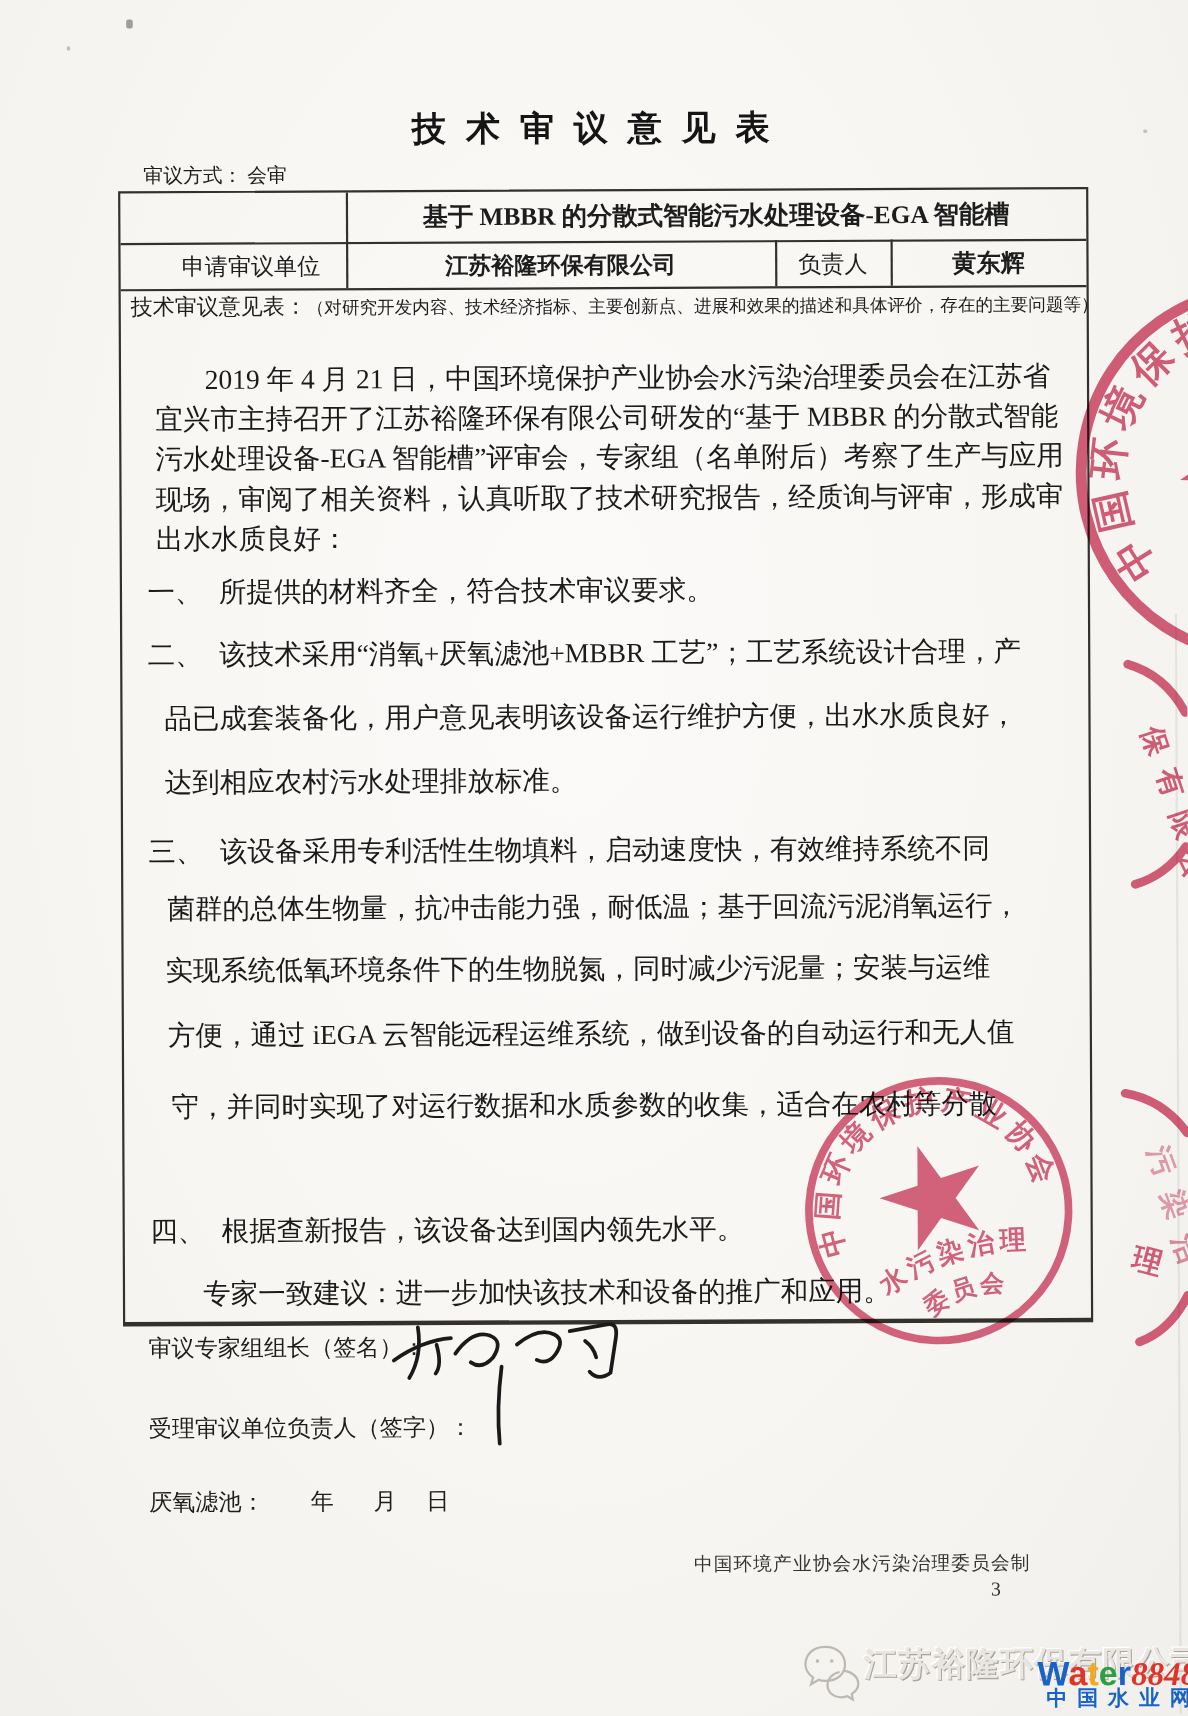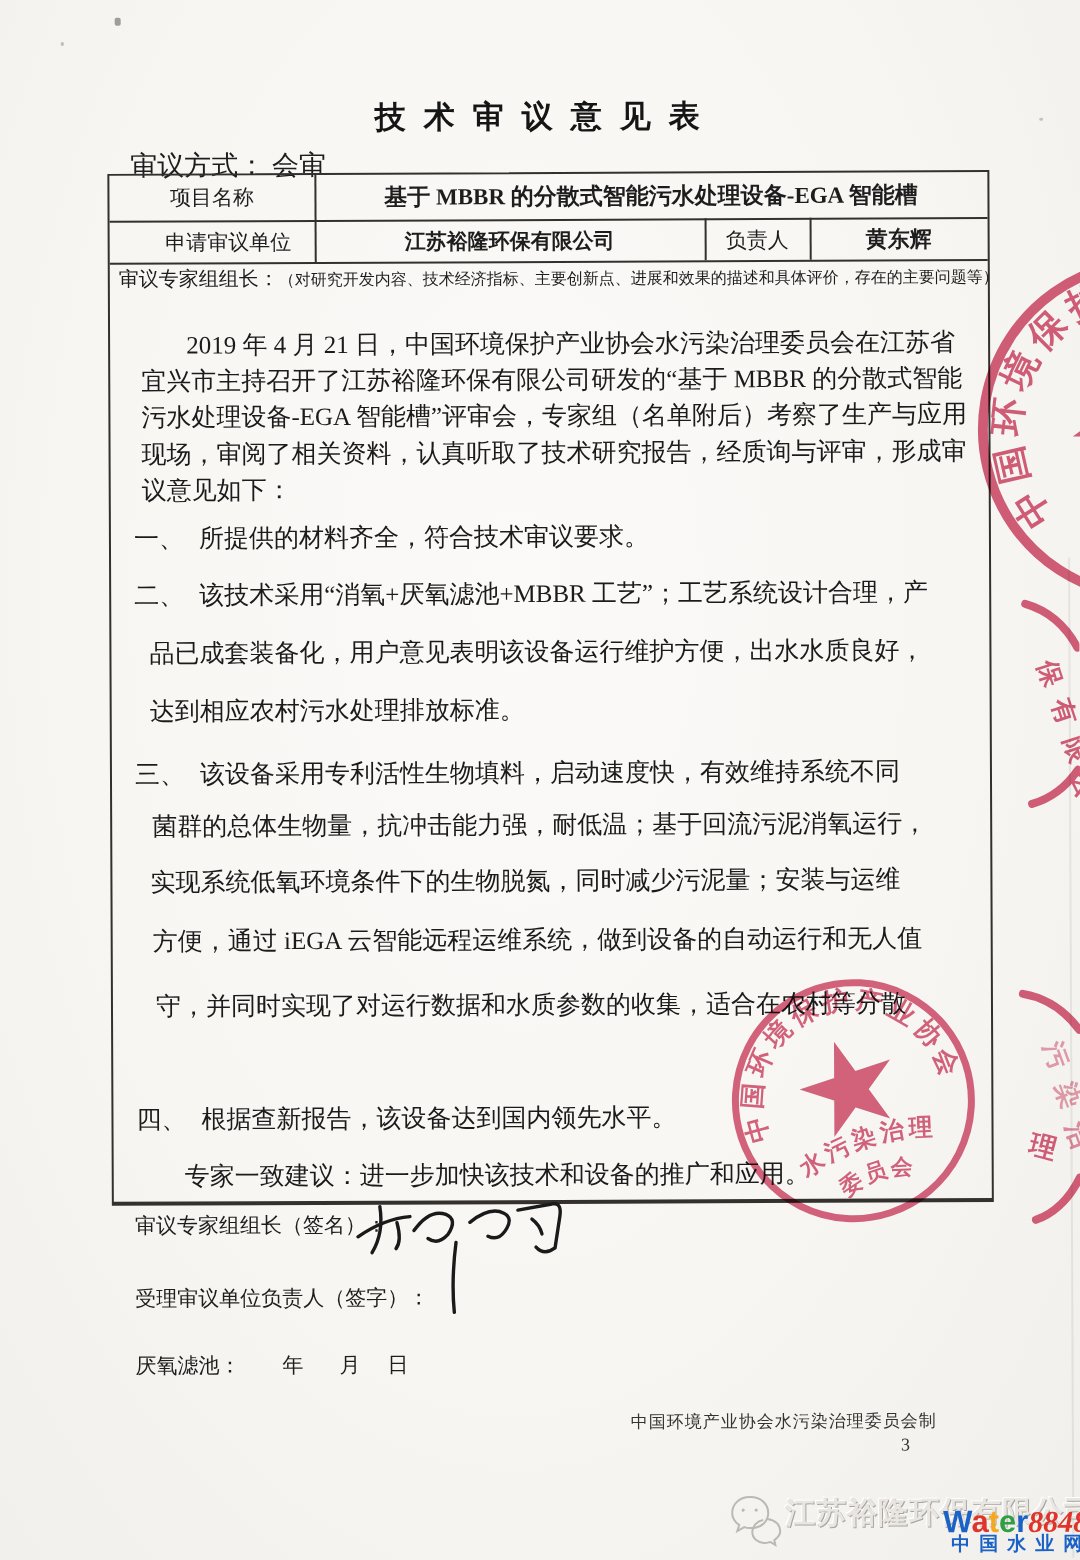--- a/index.html
+++ b/index.html
@@ -9,21 +9,21 @@
       radial-gradient(ellipse at 48% 38%, #fbfaf8 0%, #f7f6f3 55%, #f0efeb 100%);
     font-family:"Liberation Serif","DejaVu Serif",serif;
     color:#1d1d1d;
   }
   .sheet{position:absolute;inset:0;transform:rotate(-0.25deg);}
   .abs{position:absolute;white-space:nowrap;}
   .title{
     left:0;right:0;top:96px;text-align:center;
     font-size:31px;font-weight:bold;letter-spacing:18px;padding-left:18px;color:#151515;
   }
-  .review-method{left:133px;top:146px;font-size:27px;}
+  .review-method{left:133px;top:146px;font-size:18px;}
   
   .tbl{position:absolute;left:110px;top:172px;width:878px;height:1026px;
        border:2px solid #33302d;border-bottom-width:4px;}
   .tbl .rule-h{position:absolute;left:0;right:0;border-top:2px solid #33302d;}
   .tbl .rule-v{position:absolute;border-left:2px solid #33302d;}
   .cell{position:absolute;text-align:center;overflow:hidden;}
   .lbl{font-size:21px;}
   .val-bold{font-weight:bold;}
   
   .op-line{left:121px;top:264px;font-size:20px;}
@@ -73,38 +73,37 @@
       <span>会审</span>
     </div>
 
     <div class="tbl">
       <div class="rule-h" style="top:45px;"></div>
       <div class="rule-h" style="top:87px;"></div>
       <div class="rule-v" style="left:205px;top:0;height:87px;"></div>
       <div class="rule-v" style="left:595px;top:45px;height:42px;"></div>
       <div class="rule-v" style="left:700px;top:45px;height:42px;"></div>
 
-      <div class="cell lbl" style="left:0;top:0;width:205px;height:45px;line-height:45px;">项目名称</div>
       <div class="cell val-bold" style="left:205px;top:0;width:673px;height:45px;line-height:45px;font-size:23px;">基于 MBBR 的分散式智能污水处理设备-EGA 智能槽</div>
 
       <div class="cell lbl" style="left:0;top:47px;width:205px;height:40px;line-height:40px;margin-left:16px;">申请审议单位</div>
       <div class="cell val-bold" style="left:205px;top:47px;width:390px;height:40px;line-height:40px;font-size:21px;">江苏裕隆环保有限公司</div>
       <div class="cell lbl" style="left:595px;top:47px;width:105px;height:56px;line-height:40px;">负责人</div>
       <div class="cell val-bold" style="left:700px;top:47px;width:178px;height:40px;line-height:40px;font-size:22px;">黄东辉</div>
     </div>
 
     <div class="abs op-line">
-      <span>审议专家组组长：</span><span class="note">（对研究开发内容、技术经济指标、主要创新点、进展和效果的描述和具体评价，存在的主要问题等）</span>
+      <span>技术审议意见表：</span><span class="note">（对研究开发内容、技术经济指标、主要创新点、进展和效果的描述和具体评价，存在的主要问题等）</span>
     </div>
 
     <div class="abs bline" style="left:188px;top:327px;">2019 年 4 月 21 日，中国环境保护产业协会水污染治理委员会在江苏省</div>
     <div class="abs bline" style="left:143px;top:363px;">宜兴市主持召开了江苏裕隆环保有限公司研发的“基于 MBBR 的分散式智能</div>
     <div class="abs bline" style="left:143px;top:399px;">污水处理设备-EGA 智能槽”评审会，专家组（名单附后）考察了生产与应用</div>
     <div class="abs bline" style="left:143px;top:436px;">现场，审阅了相关资料，认真听取了技术研究报告，经质询与评审，形成审</div>
-    <div class="abs bline" style="left:143px;top:472px;">议意见如下：</div>
+    <div class="abs bline" style="left:143px;top:472px;">出水水质良好：</div>
 
     <div class="abs inum" style="left:135px;top:520px;">一、</div>
     <div class="abs bline" style="left:200px;top:520px;">所提供的材料齐全，符合技术审议要求。</div>
 
     <div class="abs inum" style="left:135px;top:577px;">二、</div>
     <div class="abs bline" style="left:200px;top:577px;">该技术采用“消氧+厌氧滤池+MBBR 工艺”；工艺系统设计合理，产</div>
     <div class="abs bline" style="left:150px;top:635px;">品已成套装备化，用户意见表明该设备运行维护方便，出水水质良好，</div>
     <div class="abs bline" style="left:150px;top:693px;">达到相应农村污水处理排放标准。</div>
 
     <div class="abs inum" style="left:135px;top:756px;">三、</div>

